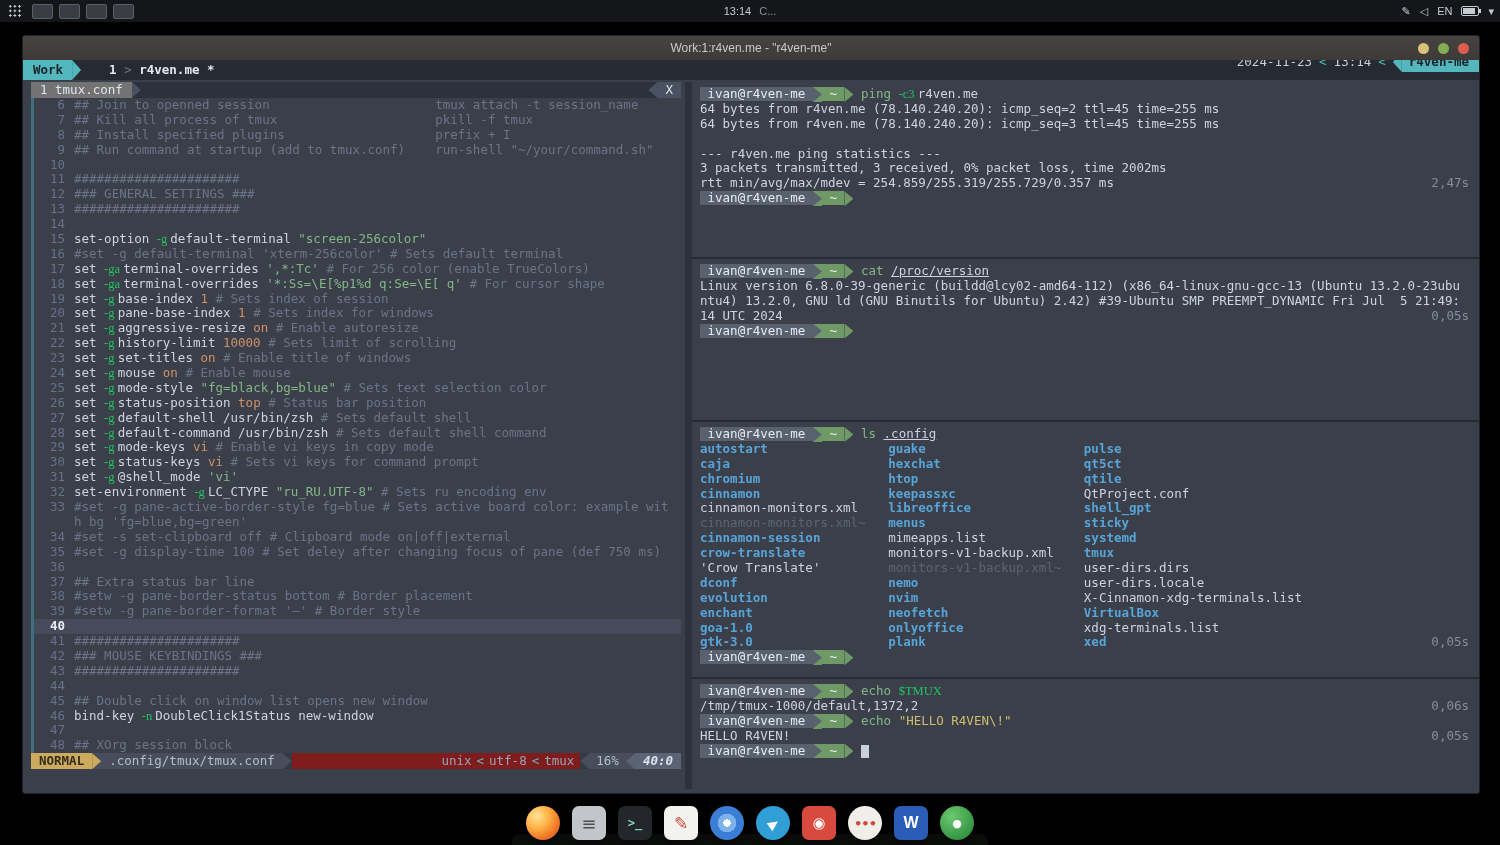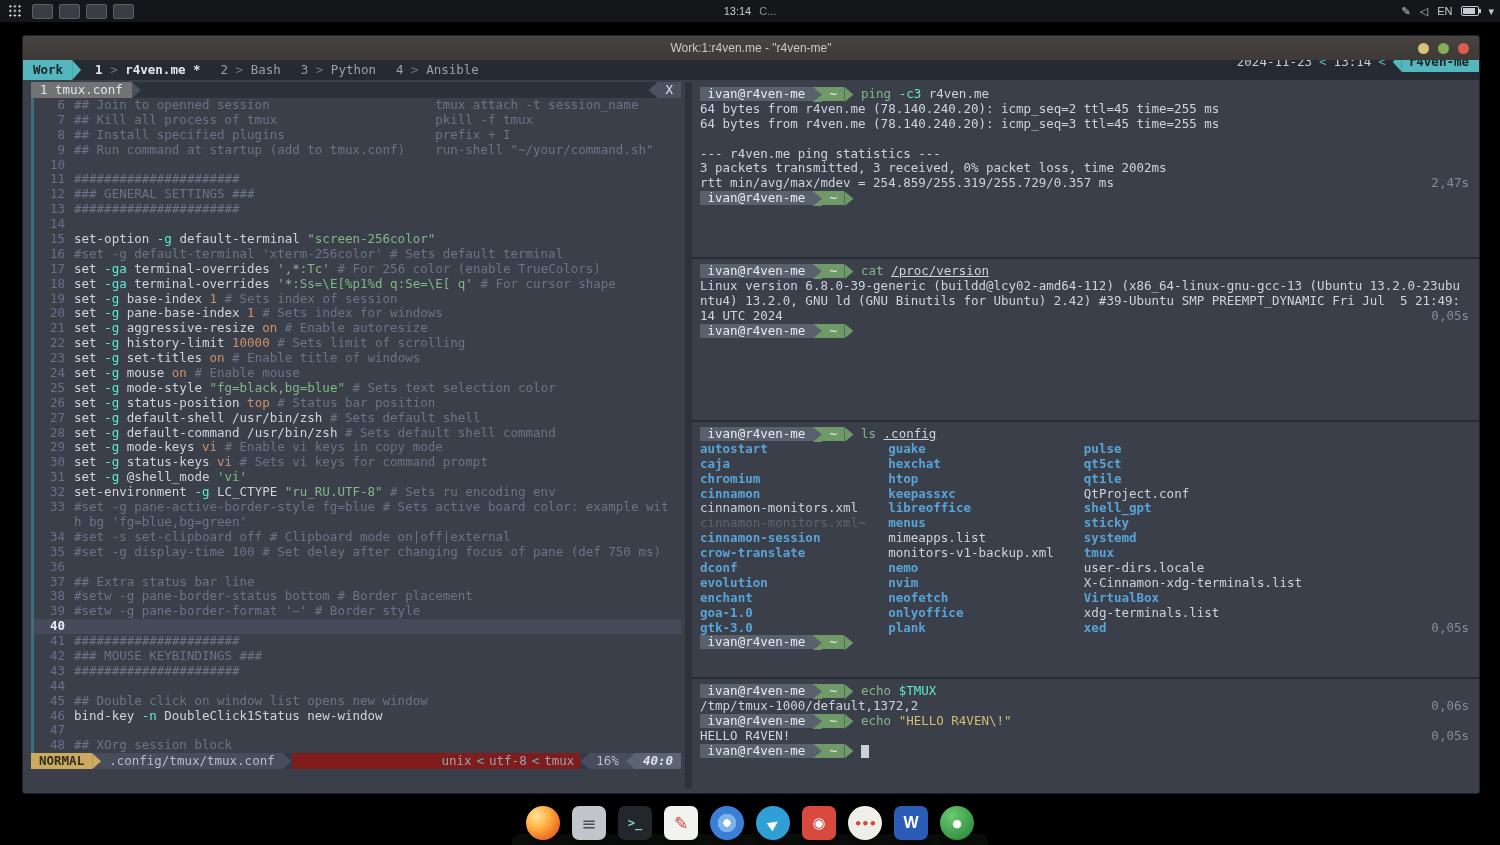--- a/index.html
+++ b/index.html
@@ -28,21 +28,21 @@
   #tb-btns{position:absolute;right:10px;top:7px;display:flex;gap:9px;}
   .cbtn{width:11px;height:11px;border-radius:50%;}
   .cbtn-min{background:#d8c27a;} .cbtn-max{background:#83ad56;} .cbtn-close{background:#dd5c50;}
   #term{position:absolute;top:24px;left:0;right:0;bottom:0;display:flex;flex-direction:column;font-size:12.5px;line-height:14.9px;color:#ccd4df;}
   
   #tmuxbar{height:20px;background:#252a33;display:flex;align-items:center;white-space:pre;overflow:hidden;flex:none;}
   .tseg-session{background:#53b7bd;color:#19242a;font-weight:bold;padding:0 9px 0 10px;height:20px;line-height:20px;display:inline-block;}
   .tri{display:inline-block;width:9px;height:20px;position:relative;vertical-align:top;flex:none;}
   .tri::after{content:"";position:absolute;inset:0;clip-path:polygon(0 0,100% 50%,0 100%);}
   .tri-sess{background:transparent;}.tri-sess::after{background:#53b7bd;}
-  #tmux-windows{display:flex;height:20px;line-height:20px;margin-left:6px;}
+  #tmux-windows{display:flex;height:20px;line-height:20px;margin-left:20px;flex-direction:column;}
   .twin{padding:0 12px 0 8px;color:#97a0b0;}
   .twin.act{color:#e2e7f0;font-weight:bold;}
   .twin .s-w{color:inherit;}
   .twin .chev{color:#6a7486;font-weight:normal;}
   #tmux-right{margin-left:auto;display:flex;align-items:flex-start;height:36px;line-height:20px;color:#c7ced9;}
   #tmux-right .tchev{color:#53b7bd;padding:0 7px;}
   .tri-host{background:transparent;}.tri-host::after{background:#53b7bd;clip-path:polygon(100% 0,0 50%,100% 100%);}
   .tseg-host{background:#53b7bd;color:#19242a;font-weight:bold;padding:0 10px 0 7px;height:20px;line-height:20px;display:inline-block;}
   
   #panes{flex:1;display:flex;min-height:0;padding:2px 0 4px 0;}
@@ -77,21 +77,21 @@
   .sl-pos{background:#5c6375;color:#dde2ec;padding:0 8px;font-weight:bold;font-style:italic;}
   
   .rpane{padding:5px 6px 0 8px;overflow:hidden;}
   .rp1{height:170px;flex:none;border-bottom:2px solid #272b34;}
   .rp2{height:156px;flex:none;border-bottom:2px solid #272b34;}
   .rp3{height:250px;flex:none;border-bottom:2px solid #272b34;}
   .rp4{flex:1;}
   .tline{position:relative;height:14.9px;line-height:14.9px;white-space:pre;overflow:hidden;}
   .t-right{position:absolute;right:4px;top:0;color:#848da0;}
   
-  .s-w{color:#ccd4df;} .s-c{color:#6b7487;text-align:right;} .s-cy{color:#5eead4;} .s-g{color:#83b788;}
+  .s-w{color:#ccd4df;} .s-c{color:#6b7487;text-align:right;} .s-cy{color:#22c55e;font-family:Liberation Serif, serif;} .s-g{color:#83b788;}
   .s-o{color:#cf9268;} .s-y{color:#cfbd6f;} .s-dim{color:#5c6574;}
   .s-dir{color:#58a4d8;font-weight:bold;}
   .s-pathu{color:#ccd4df;text-decoration:underline;}
   .s-ph{background:#59606e;color:#e7ebf1;}
   .s-pp{background:#6f9a68;color:#f0f3ec;}
   .tri1{height:14.9px;background:#6f9a68;}.tri1::after{background:#59606e;}
   .tri2{height:14.9px;background:transparent;}.tri2::after{background:#6f9a68;}
   .cursorblk{display:inline-block;width:8px;height:13px;background:#c8d0da;vertical-align:text-bottom;}
   
   #dock{position:absolute;left:50%;bottom:0;transform:translateX(-50%);padding:0 14px;z-index:40;}
@@ -245,20 +245,21 @@
             <div class="rpane rp3">
               <div class="tline"><span class="s-ph"> ivan@r4ven-me </span><span class="tri tri1"></span><span class="s-pp"> ~ </span><span class="tri tri2"></span><span class="s-w"> </span><span class="s-g">ls </span><span class="s-pathu">.config</span></div>
               <div class="tline"><span class="s-dir">autostart                </span><span class="s-dir">guake                     </span><span class="s-dir">pulse</span></div>
               <div class="tline"><span class="s-dir">caja                     </span><span class="s-dir">hexchat                   </span><span class="s-dir">qt5ct</span></div>
               <div class="tline"><span class="s-dir">chromium                 </span><span class="s-dir">htop                      </span><span class="s-dir">qtile</span></div>
               <div class="tline"><span class="s-dir">cinnamon                 </span><span class="s-dir">keepassxc                 </span><span class="s-w">QtProject.conf</span></div>
               <div class="tline"><span class="s-w">cinnamon-monitors.xml    </span><span class="s-dir">libreoffice               </span><span class="s-dir">shell_gpt</span></div>
               <div class="tline"><span class="s-dim">cinnamon-monitors.xml~   </span><span class="s-dir">menus                     </span><span class="s-dir">sticky</span></div>
               <div class="tline"><span class="s-dir">cinnamon-session         </span><span class="s-w">mimeapps.list             </span><span class="s-dir">systemd</span></div>
               <div class="tline"><span class="s-dir">crow-translate           </span><span class="s-w">monitors-v1-backup.xml    </span><span class="s-dir">tmux</span></div>
+              <div class="tline"><span class="s-w">'Crow Translate'         </span><span class="s-dim">monitors-v1-backup.xml~   </span><span class="s-w">user-dirs.dirs</span></div>
               <div class="tline"><span class="s-dir">dconf                    </span><span class="s-dir">nemo                      </span><span class="s-w">user-dirs.locale</span></div>
               <div class="tline"><span class="s-dir">evolution                </span><span class="s-dir">nvim                      </span><span class="s-w">X-Cinnamon-xdg-terminals.list</span></div>
               <div class="tline"><span class="s-dir">enchant                  </span><span class="s-dir">neofetch                  </span><span class="s-dir">VirtualBox</span></div>
               <div class="tline"><span class="s-dir">goa-1.0                  </span><span class="s-dir">onlyoffice                </span><span class="s-w">xdg-terminals.list</span></div>
               <div class="tline"><span class="s-dir">gtk-3.0                  </span><span class="s-dir">plank                     </span><span class="s-dir">xed</span><span class="t-right">0,05s</span></div>
               <div class="tline"><span class="s-ph"> ivan@r4ven-me </span><span class="tri tri1"></span><span class="s-pp"> ~ </span><span class="tri tri2"></span><span class="s-w"> </span></div>
             </div>
             <div class="rpane rp4">
               <div class="tline"><span class="s-ph"> ivan@r4ven-me </span><span class="tri tri1"></span><span class="s-pp"> ~ </span><span class="tri tri2"></span><span class="s-w"> </span><span class="s-g">echo </span><span class="s-cy">$TMUX</span></div>
               <div class="tline"><span class="s-w">/tmp/tmux-1000/default,1372,2</span><span class="t-right">0,06s</span></div>

